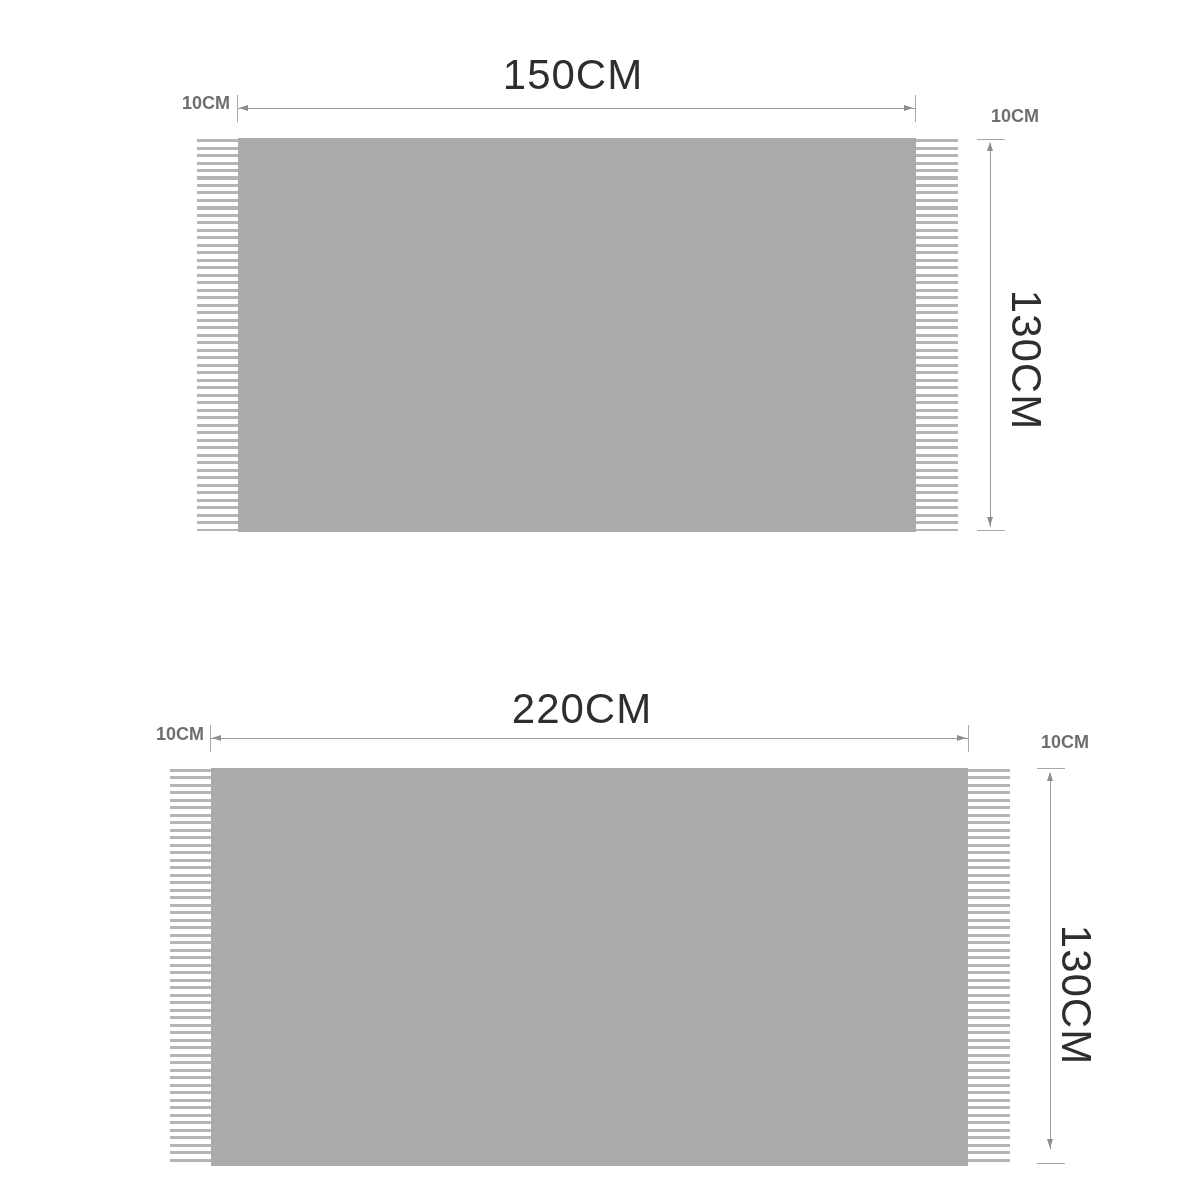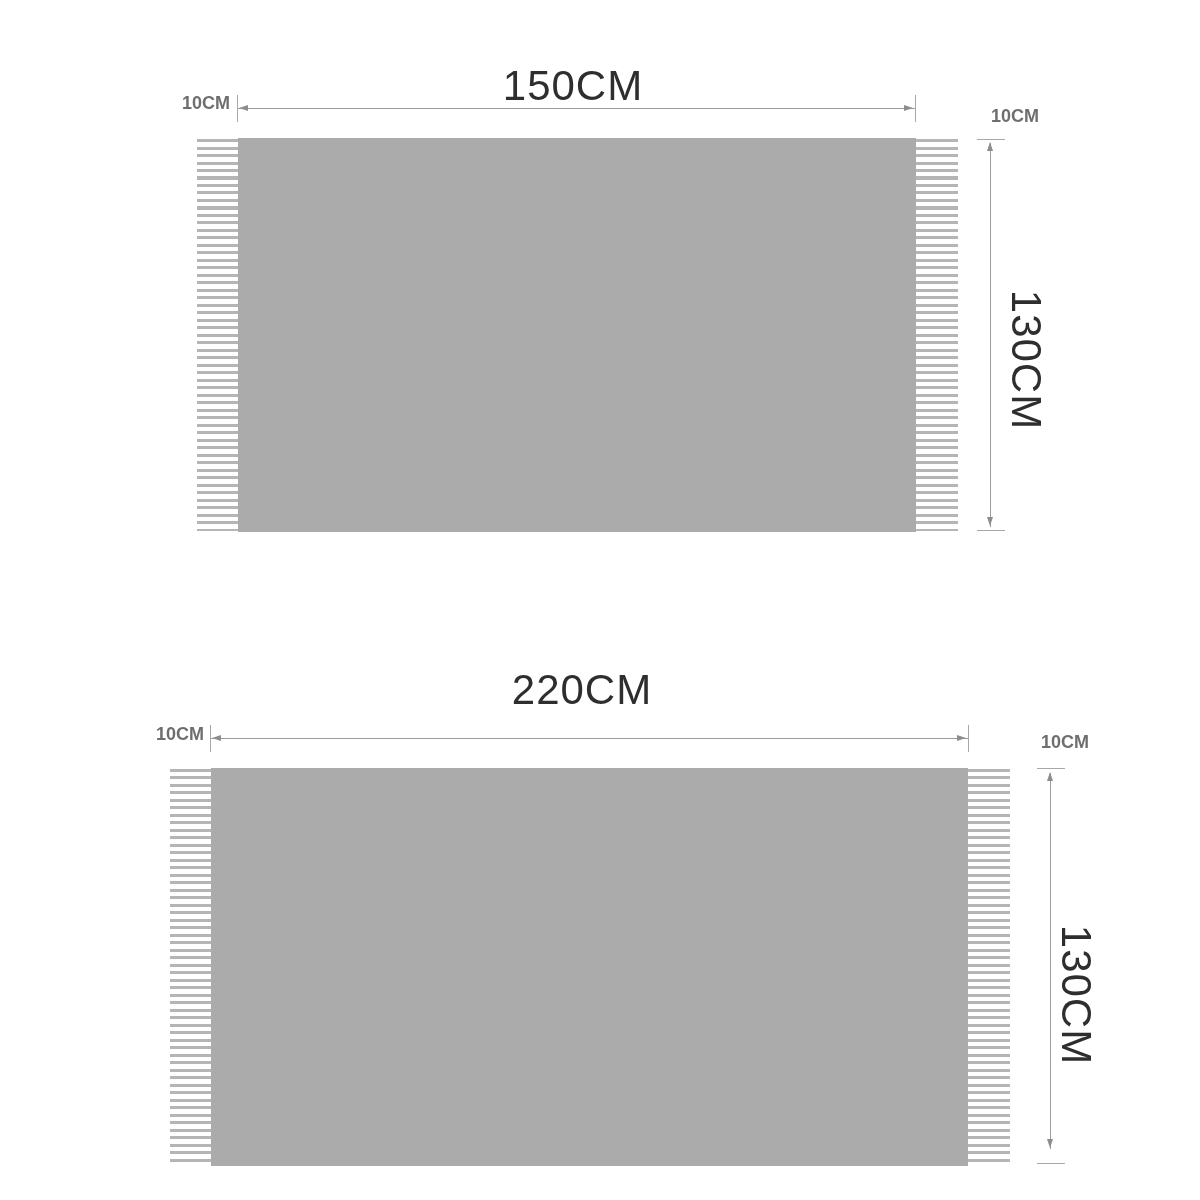--- a/index.html
+++ b/index.html
@@ -24,21 +24,21 @@
   .arr-right{border-top:3.5px solid transparent;border-bottom:3.5px solid transparent;border-left:9px solid #8d8d8d;}
   .arr-up{border-left:3.5px solid transparent;border-right:3.5px solid transparent;border-bottom:9px solid #8d8d8d;}
   .arr-down{border-left:3.5px solid transparent;border-right:3.5px solid transparent;border-top:9px solid #8d8d8d;}
 </style>
 </head>
 <body>
 
 <div class="page">
 
   <section>
-    <div class="abs title" style="left:443px;top:64px;width:260px">150CM</div>
+    <div class="abs title" style="left:443px;top:53px;width:260px">150CM</div>
 
     <div class="abs hline" style="left:238px;top:108px;width:677px"></div>
     <div class="abs arr arr-left" style="left:239px;top:105px"></div>
     <div class="abs arr arr-right" style="left:904px;top:105px"></div>
     <div class="abs tick-v" style="left:237px;top:95px;height:27px"></div>
     <div class="abs tick-v" style="left:915px;top:95px;height:27px"></div>
 
     <div class="abs small-label align-r" style="left:156px;top:93px;width:74px">10CM</div>
     <div class="abs small-label" style="left:991px;top:106px;width:70px">10CM</div>
 
@@ -49,21 +49,21 @@
     <div class="abs tick-h" style="left:977px;top:139px;width:28px"></div>
     <div class="abs vline" style="left:990px;top:143px;height:384px"></div>
     <div class="abs arr arr-up" style="left:987px;top:142px"></div>
     <div class="abs arr arr-down" style="left:987px;top:517px"></div>
     <div class="abs tick-h" style="left:977px;top:530px;width:28px"></div>
 
     <div class="abs title vtext" style="left:896px;top:338px;width:260px">130CM</div>
   </section>
 
   <section>
-    <div class="abs title" style="left:452px;top:668px;width:260px">220CM</div>
+    <div class="abs title" style="left:452px;top:687px;width:260px">220CM</div>
 
     <div class="abs hline" style="left:211px;top:738px;width:757px"></div>
     <div class="abs arr arr-left" style="left:212px;top:735px"></div>
     <div class="abs arr arr-right" style="left:957px;top:735px"></div>
     <div class="abs tick-v" style="left:210px;top:725px;height:27px"></div>
     <div class="abs tick-v" style="left:968px;top:725px;height:27px"></div>
 
     <div class="abs small-label align-r" style="left:130px;top:724px;width:74px">10CM</div>
     <div class="abs small-label" style="left:1041px;top:732px;width:70px">10CM</div>
 

